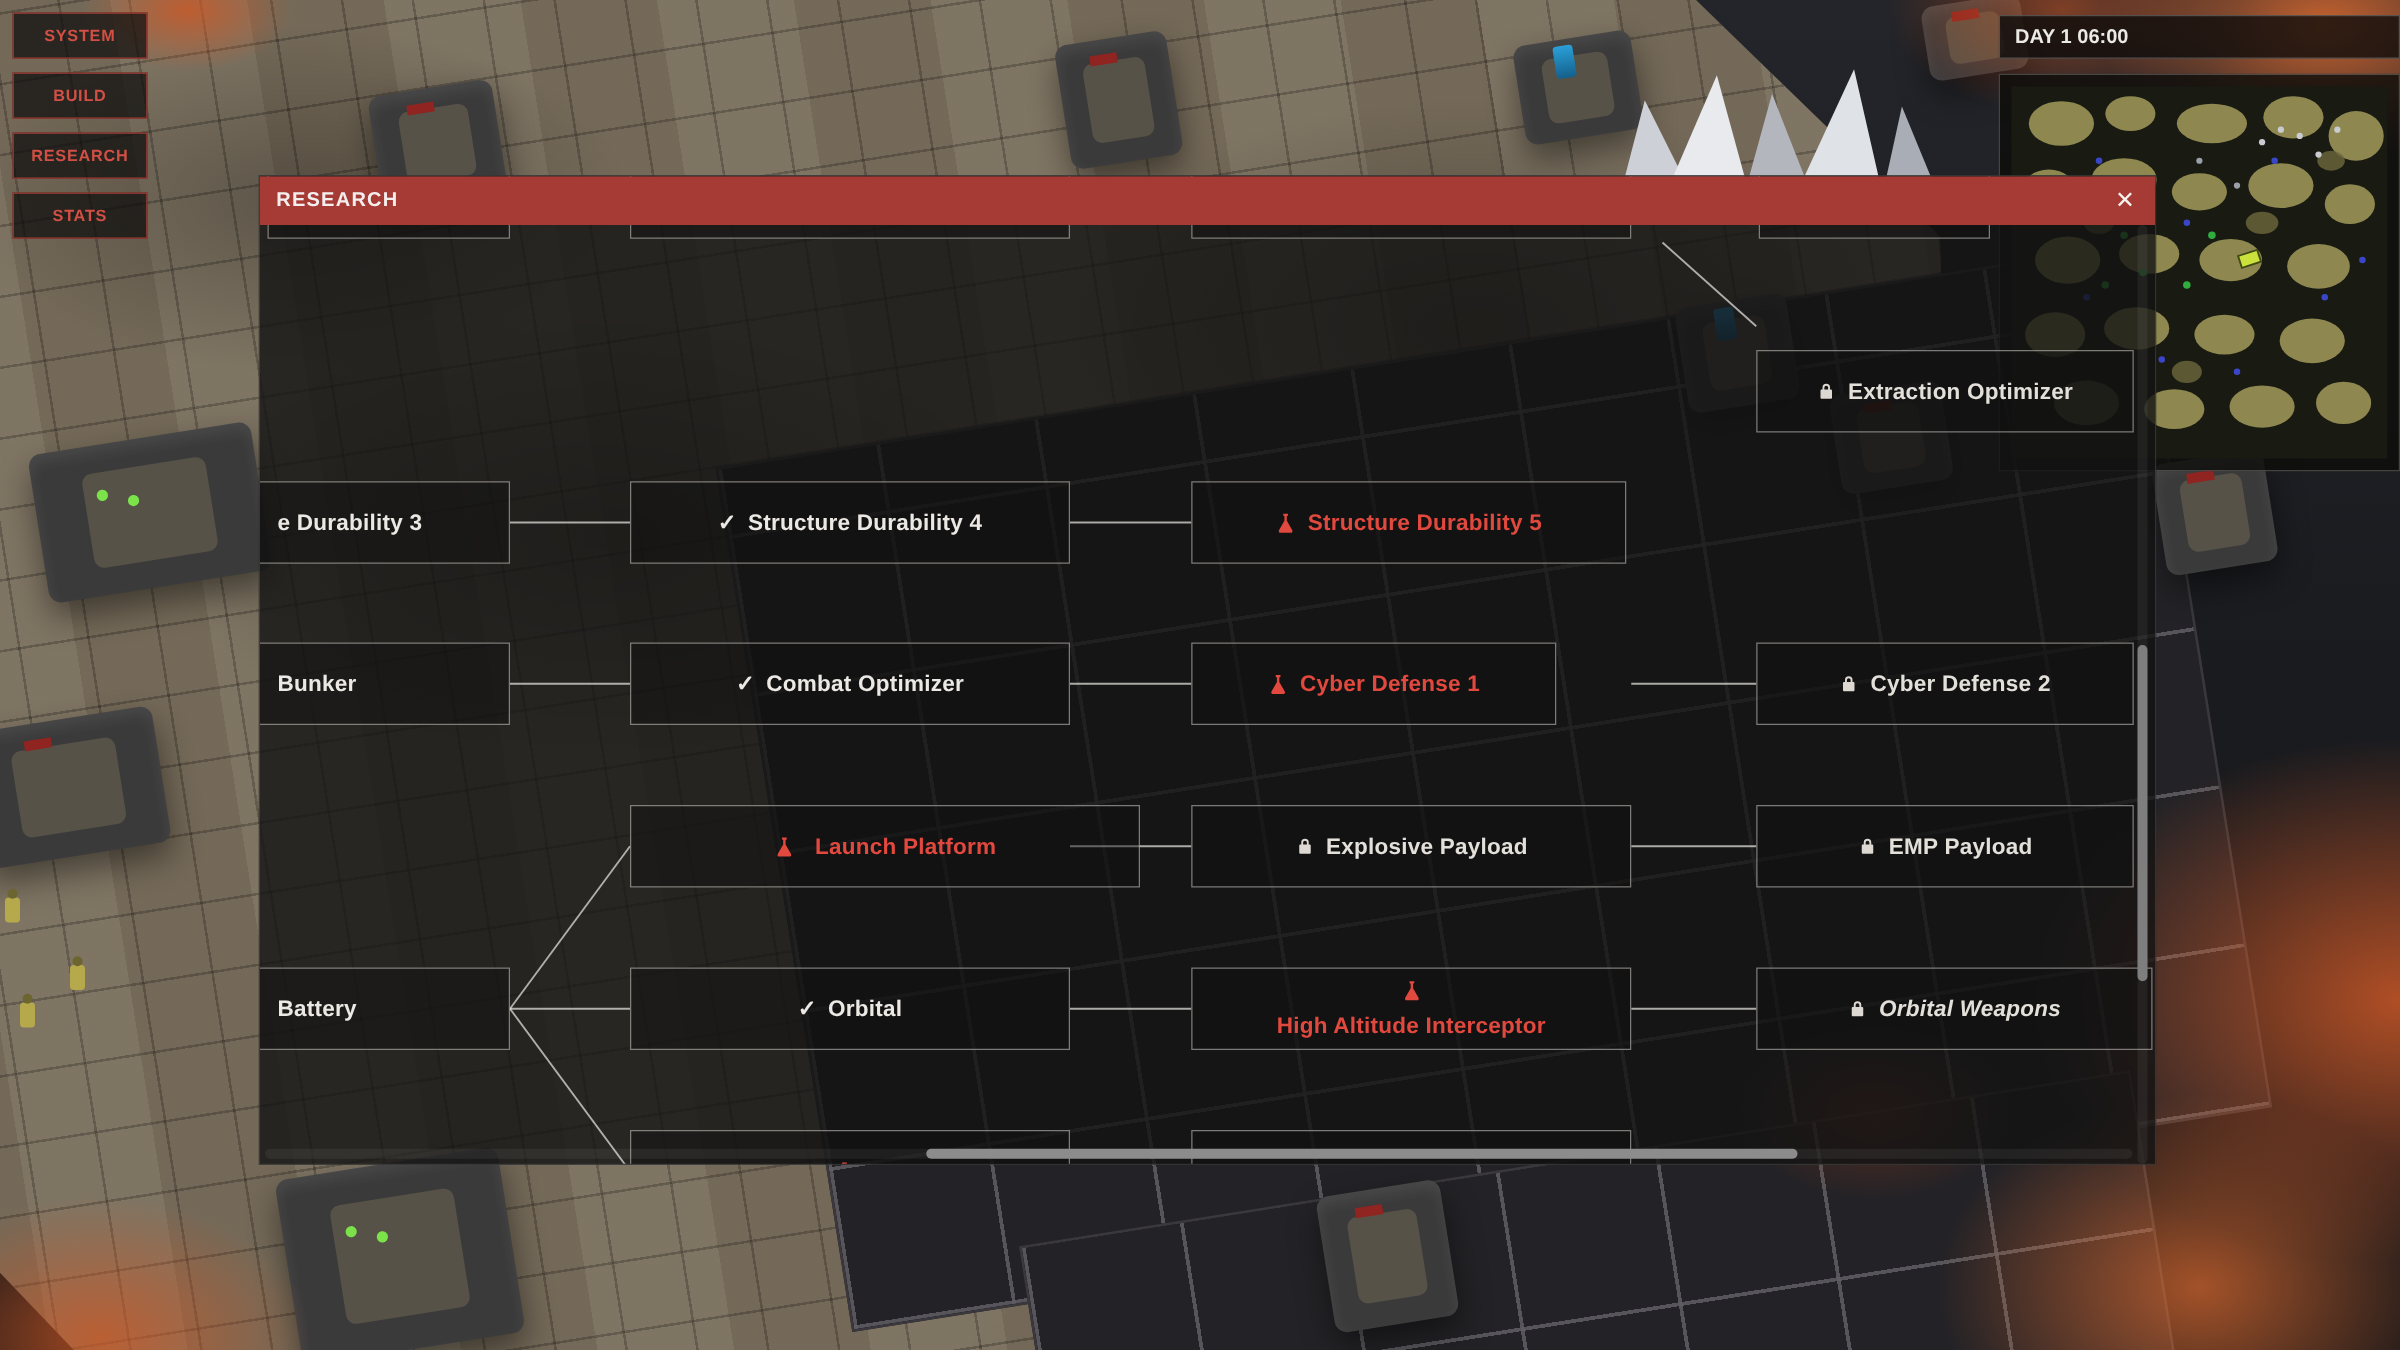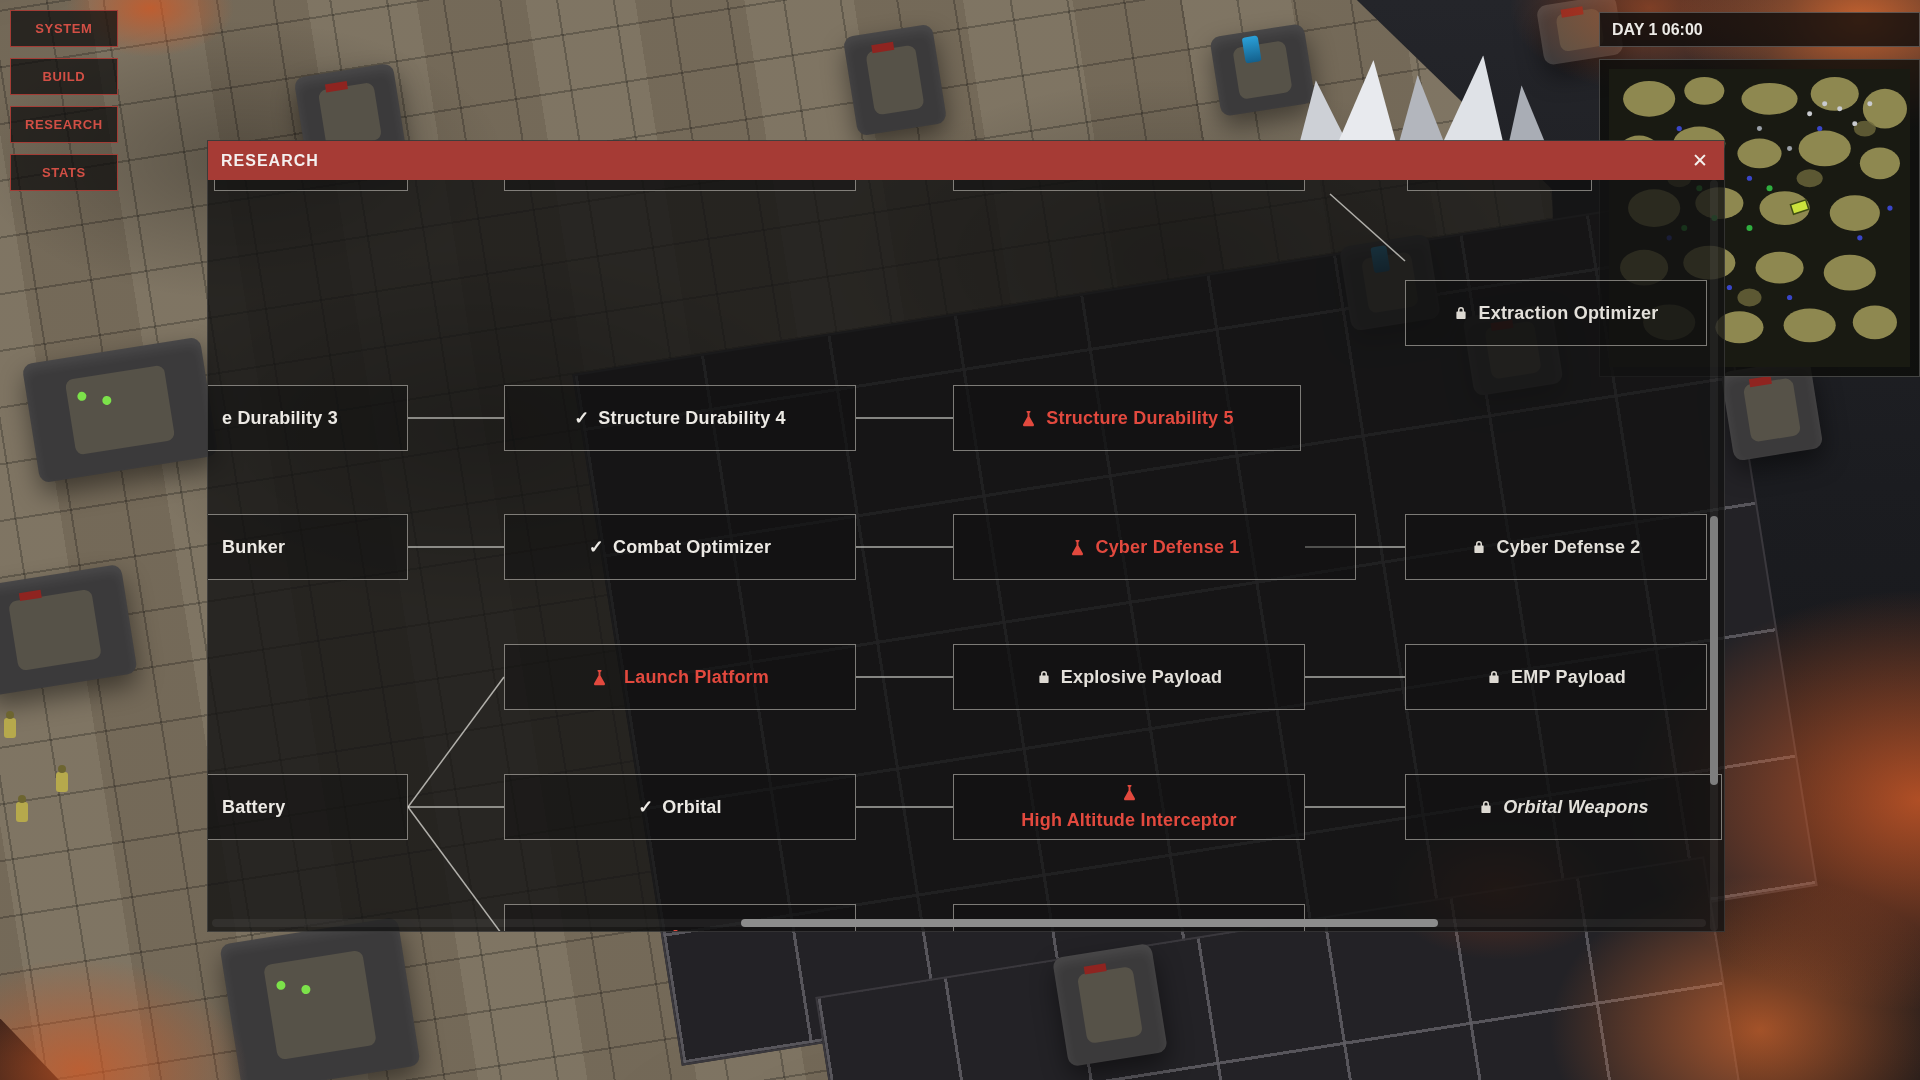--- a/index.html
+++ b/index.html
@@ -250,37 +250,37 @@
         </span>
         <span class="nlabel">Structure Durability 5</span>
       </div>
       <div class="node s-clipped" style="left: -142px; top: 373px; width: 342px;">
         <span class="nlabel">Bunker</span>
       </div>
       <div class="node s-done" style="left: 296px; top: 373px; width: 352px;">
         <span class="nicon check">✓</span>
         <span class="nlabel">Combat Optimizer</span>
       </div>
-      <div class="node s-available" style="left: 745px; top: 373px; width: 403px;">
+      <div class="node s-available" style="left: 745px; top: 373px; width: 292px;">
         <span class="nicon">
           <svg viewBox="0 0 16 16" width="17" height="17">
             <path fill="#e2493e" d="M6.2 1h3.6v1.2l-.9.7v3.3l4.1 7.1c.5.9-.1 2-1.2 2H4.2c-1.1 0-1.7-1.1-1.2-2l4.1-7.1V2.9l-.9-.7z"></path>
           </svg>
         </span>
         <span class="nlabel">Cyber Defense 1</span>
       </div>
       <div class="node s-locked" style="left: 1197px; top: 373px; width: 302px;">
         <span class="nicon">
           <svg viewBox="0 0 16 16" width="16" height="16">
             <path fill="#ddd9d2" d="M5 6.5V5a3 3 0 0 1 6 0v1.5h.6c.6 0 1 .4 1 1v5.4c0 .6-.4 1-1 1H4.4c-.6 0-1-.4-1-1V7.5c0-.6.4-1 1-1H5zm1.5 0h3V5a1.5 1.5 0 0 0-3 0v1.5z"></path>
           </svg>
         </span>
         <span class="nlabel">Cyber Defense 2</span>
       </div>
-      <div class="node s-available" style="left: 296px; top: 503px; width: 352px; gap: 16px;">
+      <div class="node s-available" style="left: 296px; top: 503px; width: 408px; gap: 16px;">
         <span class="nicon">
           <svg viewBox="0 0 16 16" width="17" height="17">
             <path fill="#e2493e" d="M6.2 1h3.6v1.2l-.9.7v3.3l4.1 7.1c.5.9-.1 2-1.2 2H4.2c-1.1 0-1.7-1.1-1.2-2l4.1-7.1V2.9l-.9-.7z"></path>
           </svg>
         </span>
         <span class="nlabel">Launch Platform</span>
       </div>
       <div class="node s-locked" style="left: 745px; top: 503px; width: 352px;">
         <span class="nicon">
           <svg viewBox="0 0 16 16" width="16" height="16">

